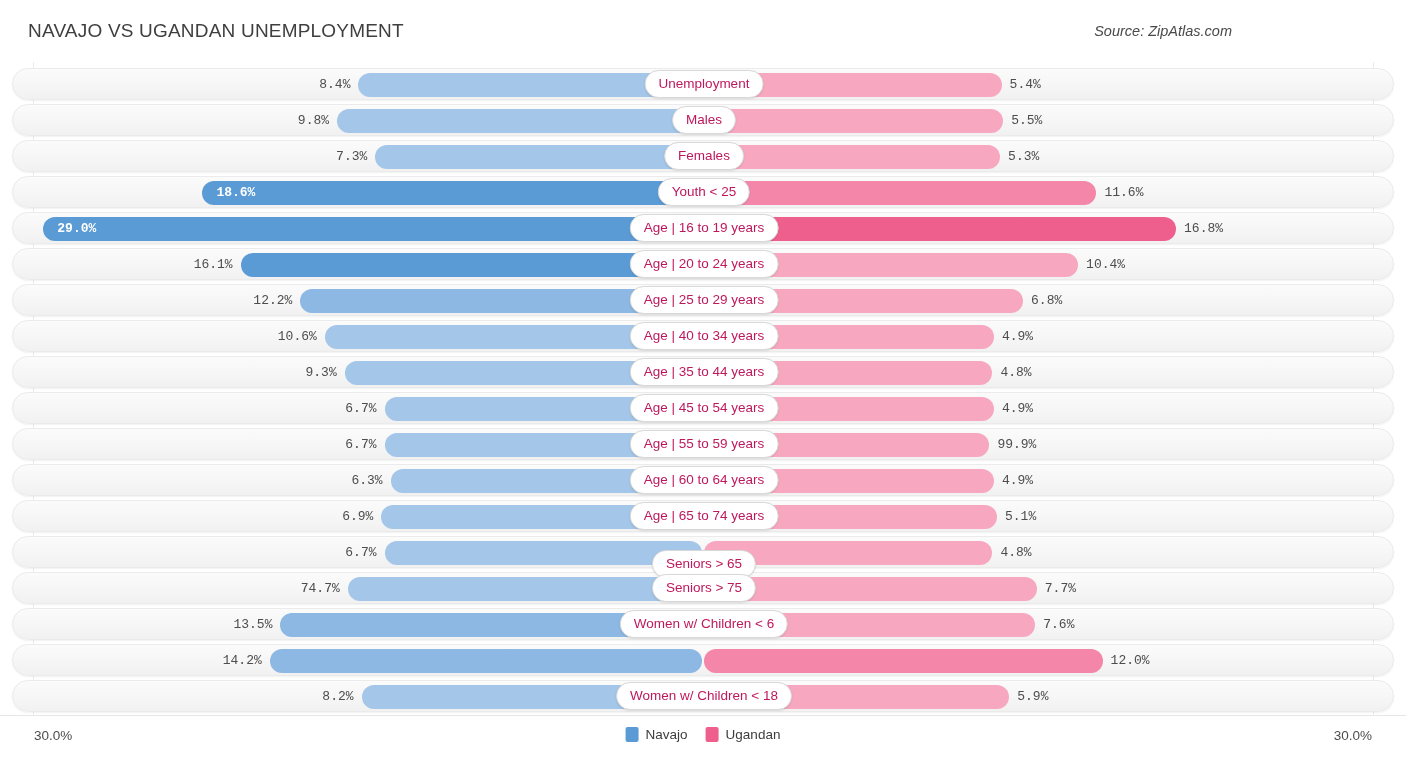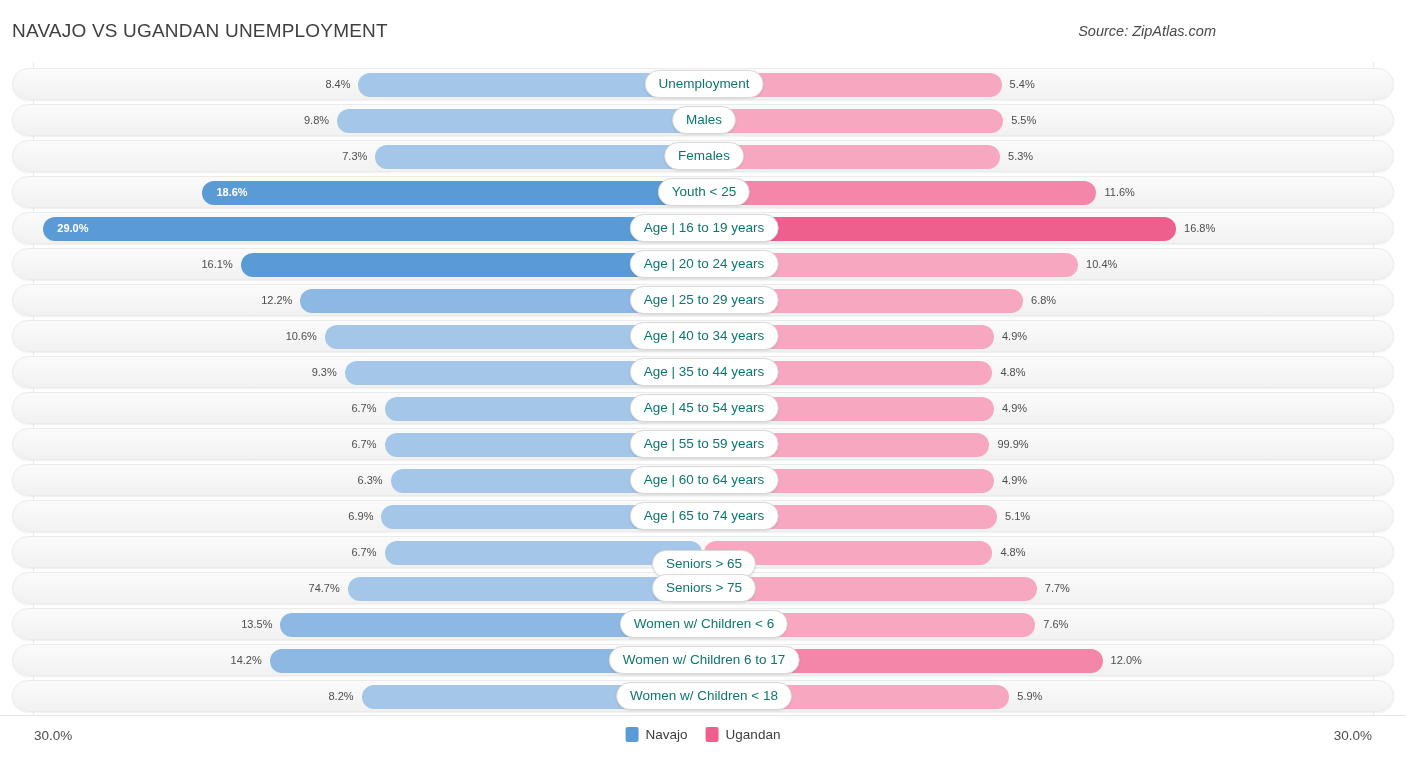--- a/index.html
+++ b/index.html
@@ -6,21 +6,21 @@
   body{
     width:1406px;height:757px;
     background:#ffffff;
     font-family:"Liberation Sans", sans-serif;
     color:#3c3c3c;
     overflow:hidden;
     position:relative;
   }
   
   #header{
-    position:absolute;left:0;top:0;width:1228px;height:62px;
+    position:absolute;left:16px;top:0;width:1228px;height:62px;
   }
   #chart-title{
     position:absolute;left:12px;top:20px;
     font-size:19px;letter-spacing:.2px;color:#3f3f3f;font-weight:400;
     white-space:nowrap;
   }
   #source-note{
     position:absolute;right:12px;top:23px;
     font-size:14.5px;font-style:italic;color:#4a4a4a;
     white-space:nowrap;
@@ -42,33 +42,33 @@
   }
   .bar{
     position:absolute;top:4px;height:24px;
     border-radius:12px;
     box-sizing:border-box;
   }
   .bar.left{ }
   .bar.right{ }
   .val{
     position:absolute;top:50%;transform:translateY(-50%);
-    font-size:11px;white-space:nowrap;color:#4d4d4d;
+    font-size:13px;white-space:nowrap;color:#4d4d4d;font-family:Liberation Mono, monospace;
   }
   .val.out-left{ text-align:right; }
   .val.out-right{ text-align:left; }
   .val.inside{ color:#ffffff; font-weight:600; }
   .center-pill{
     position:absolute;top:50%;left:703px;transform:translate(-50%,-50%);
     background:#ffffff;
     border:1px solid #d8d8d8;
     border-radius:14px;
     height:26px;line-height:25px;
     padding:0 13px;
-    font-size:13.5px;color:#0f766e;white-space:nowrap;
+    font-size:13.5px;color:#be185d;white-space:nowrap;
     box-shadow:0 1px 2px rgba(0,0,0,.10);
     z-index:5;
   }
   
   #footer{
     position:absolute;left:0;top:715px;width:1406px;height:42px;
     border-top:1px solid #e6e6e6;
   }
   .axis-label{
     position:absolute;top:12px;font-size:13.5px;color:#4d4d4d;white-space:nowrap;
@@ -207,21 +207,20 @@
         <div class="bar right" style="left: 691px; width: 331.28px; background: rgb(247, 168, 192);"></div>
         <div class="val out-left" style="right: 1120.55px;">13.5%</div>
         <div class="val out-right" style="left: 1030.28px;">7.6%</div>
         <div class="center-pill" style="left: 691px;">Women w/ Children &lt; 6</div>
       </div>
       <div class="row" style="top: 582px;">
         <div class="bar left" style="right: 691px; width: 432.26px; background: rgb(140, 184, 227);"></div>
         <div class="bar right" style="left: 691px; width: 398.6px; background: rgb(244, 134, 169);"></div>
         <div class="val out-left" style="right: 1131.26px;">14.2%</div>
         <div class="val out-right" style="left: 1097.6px;">12.0%</div>
-        <div class="center-pill" style="left: 691px;">Women w/ Children 6 to 17</div>
       </div>
       <div class="row" style="top: 618px;">
         <div class="bar left" style="right: 691px; width: 340.46px; background: rgb(163, 198, 233);"></div>
         <div class="bar right" style="left: 691px; width: 305.27px; background: rgb(247, 168, 192);"></div>
         <div class="val out-left" style="right: 1039.46px;">8.2%</div>
         <div class="val out-right" style="left: 1004.27px;">5.9%</div>
         <div class="center-pill" style="left: 691px;">Women w/ Children &lt; 18</div>
       </div>
     </div>
 </div>

